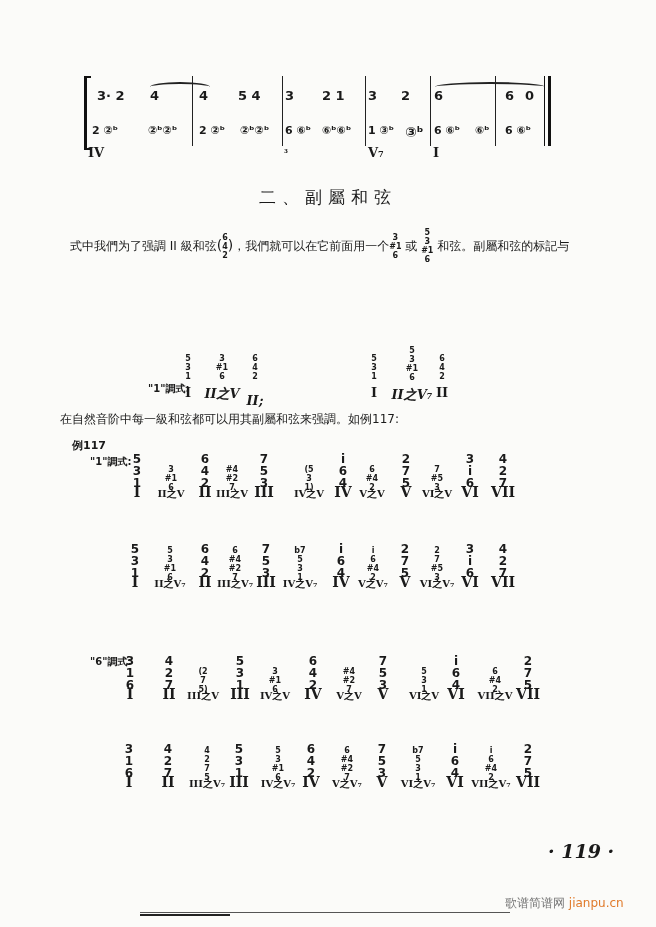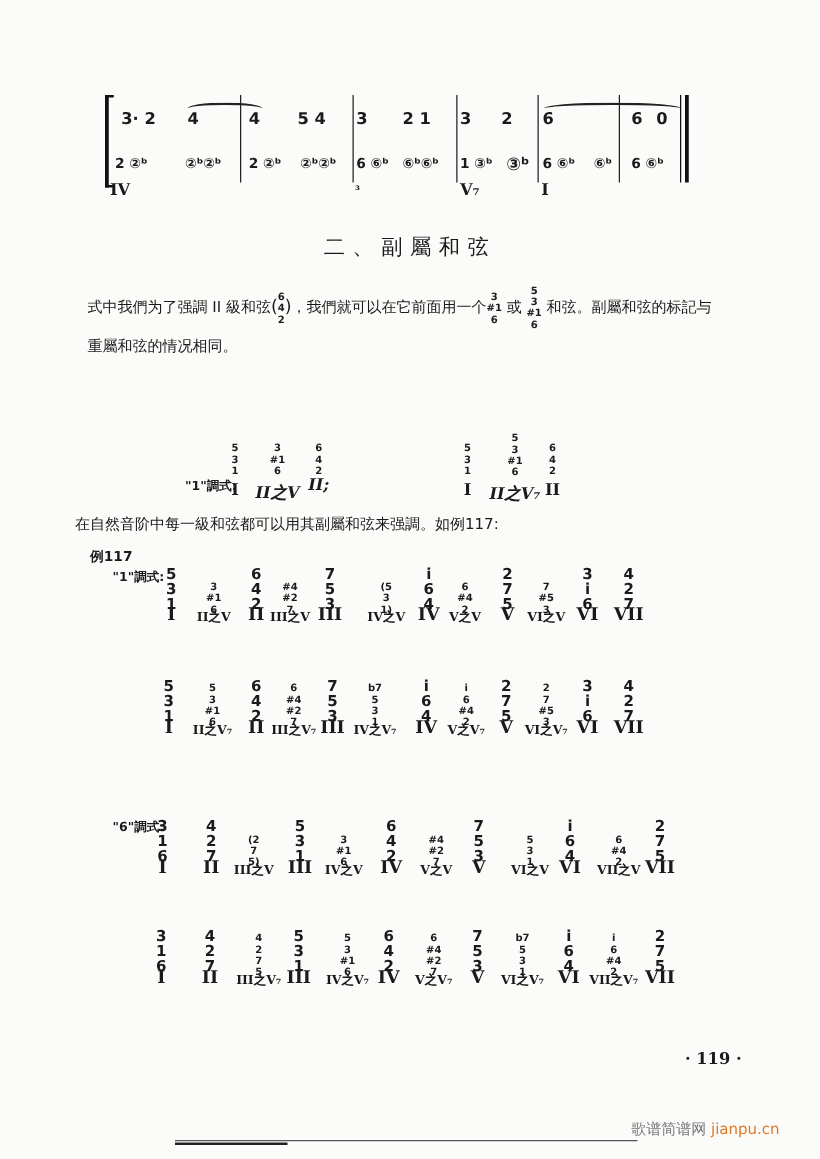--- a/index.html
+++ b/index.html
@@ -20,21 +20,21 @@
   .para { left:70px; width:530px; font-size:12px; line-height:26px; font-family:"DejaVu Sans", sans-serif; }
   .para p { margin:0; }
   .chord { display:inline-flex; flex-direction:column; align-items:center; font-family:"DejaVu Sans", sans-serif; font-weight:bold; line-height:9px; }
   .chord span { display:block; }
   .small { font-size:8px; }
   .big { font-size:12px; line-height:12px; }
   .row-lbl { position:absolute; font-family:"DejaVu Serif", serif; font-weight:bold; font-size:14px; text-align:center; }
   .row-lbl.sm { font-size:10px; }
   .col { position:absolute; text-align:center; transform:translateX(-50%); }
   .label { font-family:"DejaVu Sans", sans-serif; font-size:10px; font-weight:bold; }
-  .pageno { left:548px; top:840px; font-weight:bold; font-size:13px; font-family:"DejaVu Serif", serif; }
+  .pageno { left:548px; top:840px; font-style:italic; font-weight:bold; font-size:19px; font-family:"DejaVu Serif", serif; }
   .watermark { left:505px; top:895px; font-size:12px; font-family:"DejaVu Sans", sans-serif; color:#777; }
   .watermark .wm2 { color:#e07a2a; }
   .footline { left:140px; top:912px; width:370px; height:1px; background:#555; }
   .footline2 { left:140px; top:914px; width:90px; height:2px; background:#222; }
 </style>
 </head>
 <body>
 
 <div class="abs bracket-l"></div>
 <div class="abs bracket-r2"></div>
@@ -88,21 +88,20 @@
         <span class="small">3</span>
         <span class="small">#1</span>
         <span class="small">6</span>
       </span><span> 或 </span><span class="chord" style="vertical-align:middle">
         <span class="small">5</span>
         <span class="small">3</span>
         <span class="small">#1</span>
         <span class="small">6</span>
       </span><span> 和弦。副屬和弦的标記与</span>
   </p>
-  <p>重屬和弦的情况相同。</p>
 </div>
 
 <div class="abs label" style="left:148px;top:382px">"1"調式:</div>
 <div class="col" style="left:188px;top:346px">
   <div class="chord">
       <span class="small">5</span>
       <span class="small">3</span>
       <span class="small">1</span>
     </div>
   <div class="roman" style="margin-top:4px">I</div>
@@ -114,21 +113,21 @@
       <span class="small">6</span>
     </div>
   <div class="roman" style="margin-top:4px;font-style:italic">II之V</div>
 </div>
 <div class="col" style="left:255px;top:346px">
   <div class="chord">
       <span class="small">6</span>
       <span class="small">4</span>
       <span class="small">2</span>
     </div>
-  <div class="roman" style="margin-top:0;font-style:italic">II;</div>
+  <div class="roman" style="margin-top:12px;font-style:italic">II;</div>
 </div>
 <div class="col" style="left:374px;top:346px">
   <div class="chord">
       <span class="small">5</span>
       <span class="small">3</span>
       <span class="small">1</span>
     </div>
   <div class="roman" style="margin-top:4px">I</div>
 </div>
 <div class="col" style="left:412px;top:338px">

